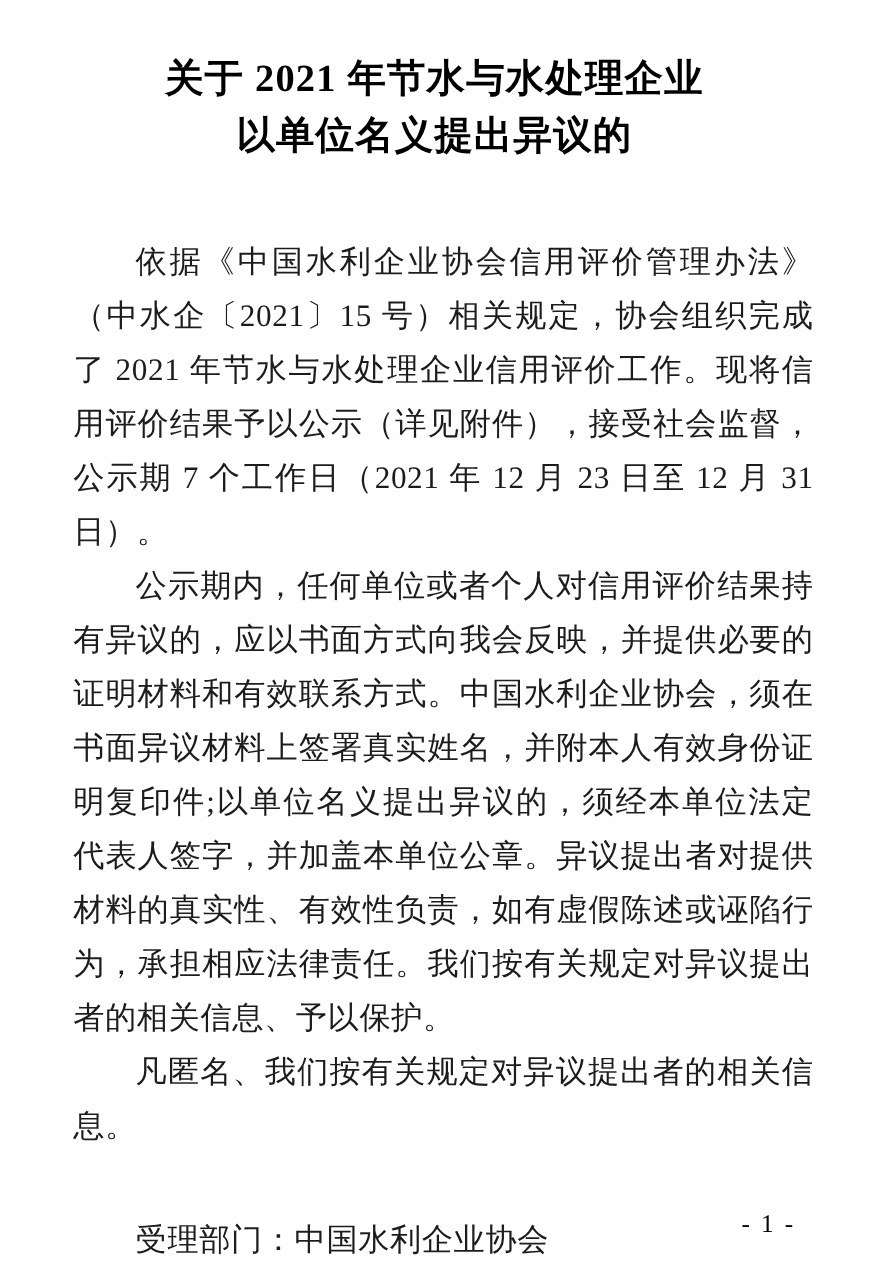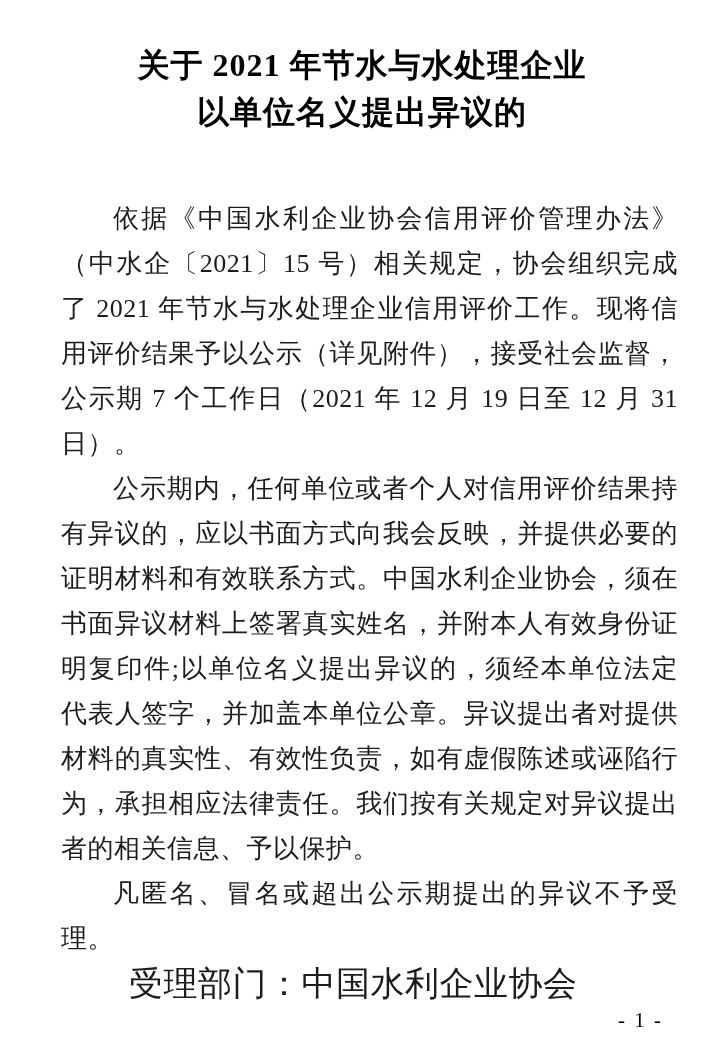--- a/index.html
+++ b/index.html
@@ -38,22 +38,23 @@
     line-height: 45px;
     text-align: justify;
     letter-spacing: 0.5px;
   }
   .doc-body p {
     margin: 0;
     padding: 0;
     text-indent: 2em;
   }
   .contact-block {
+    margin-top: 50px;
     color: #1c1c1c;
-    font-size: 34px;
+    font-size: 26px;
     line-height: 46px;
   }
   .contact-line {
     text-indent: 2em;
     white-space: nowrap;
   }
   .page-number {
     position: absolute;
     top: 1008px;
     left: 618px;
@@ -67,23 +68,23 @@
 <body>
 
 <div class="page">
 
   <h1 class="doc-title">
     <span class="t-line">关于 2021 年节水与水处理企业</span>
     <span class="t-line">以单位名义提出异议的</span>
   </h1>
 
   <div class="doc-body">
-    <p>依据《中国水利企业协会信用评价管理办法》（中水企〔2021〕15 号）相关规定，协会组织完成了 2021 年节水与水处理企业信用评价工作。现将信用评价结果予以公示（详见附件），接受社会监督，公示期 7 个工作日（2021 年 12 月 19 日至 12 月 31 日）。</p>
+    <p>依据《中国水利企业协会信用评价管理办法》（中水企〔2021〕15 号）相关规定，协会组织完成了 2021 年节水与水处理企业信用评价工作。现将信用评价结果予以公示（详见附件），接受社会监督，公示期 7 个工作日（2021 年 12 月 23 日至 12 月 31 日）。</p>
     <p>公示期内，任何单位或者个人对信用评价结果持有异议的，应以书面方式向我会反映，并提供必要的证明材料和有效联系方式。中国水利企业协会，须在书面异议材料上签署真实姓名，并附本人有效身份证明复印件;以单位名义提出异议的，须经本单位法定代表人签字，并加盖本单位公章。异议提出者对提供材料的真实性、有效性负责，如有虚假陈述或诬陷行为，承担相应法律责任。我们按有关规定对异议提出者的相关信息、予以保护。</p>
-    <p>凡匿名、冒名或超出公示期提出的异议不予受理。</p>
+    <p>凡匿名、我们按有关规定对异议提出者的相关信息。</p>
 
     <div class="contact-block">
       <div class="contact-line">
         <span>受理部门：</span><span>中国水利企业协会</span>
       </div>
       <div class="contact-line">
         
       </div>
     </div>
   </div>

